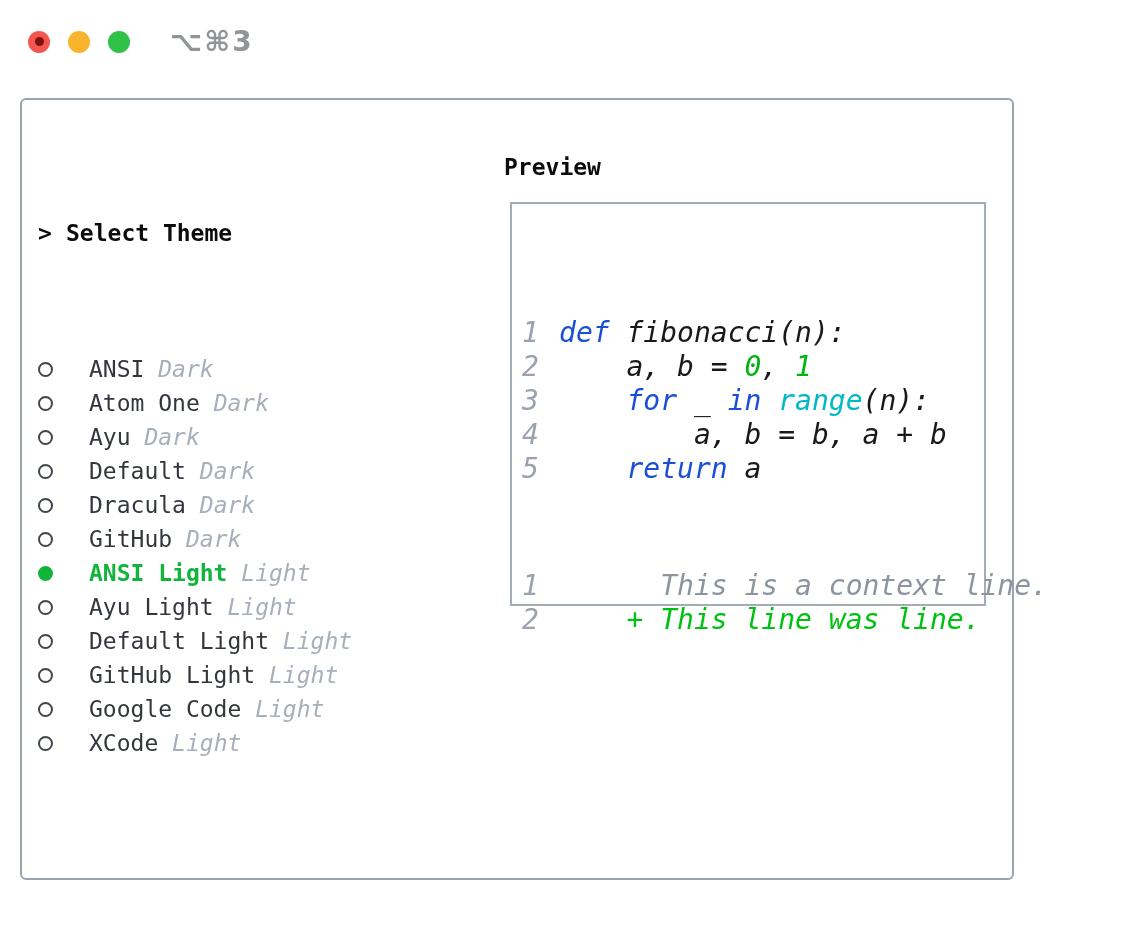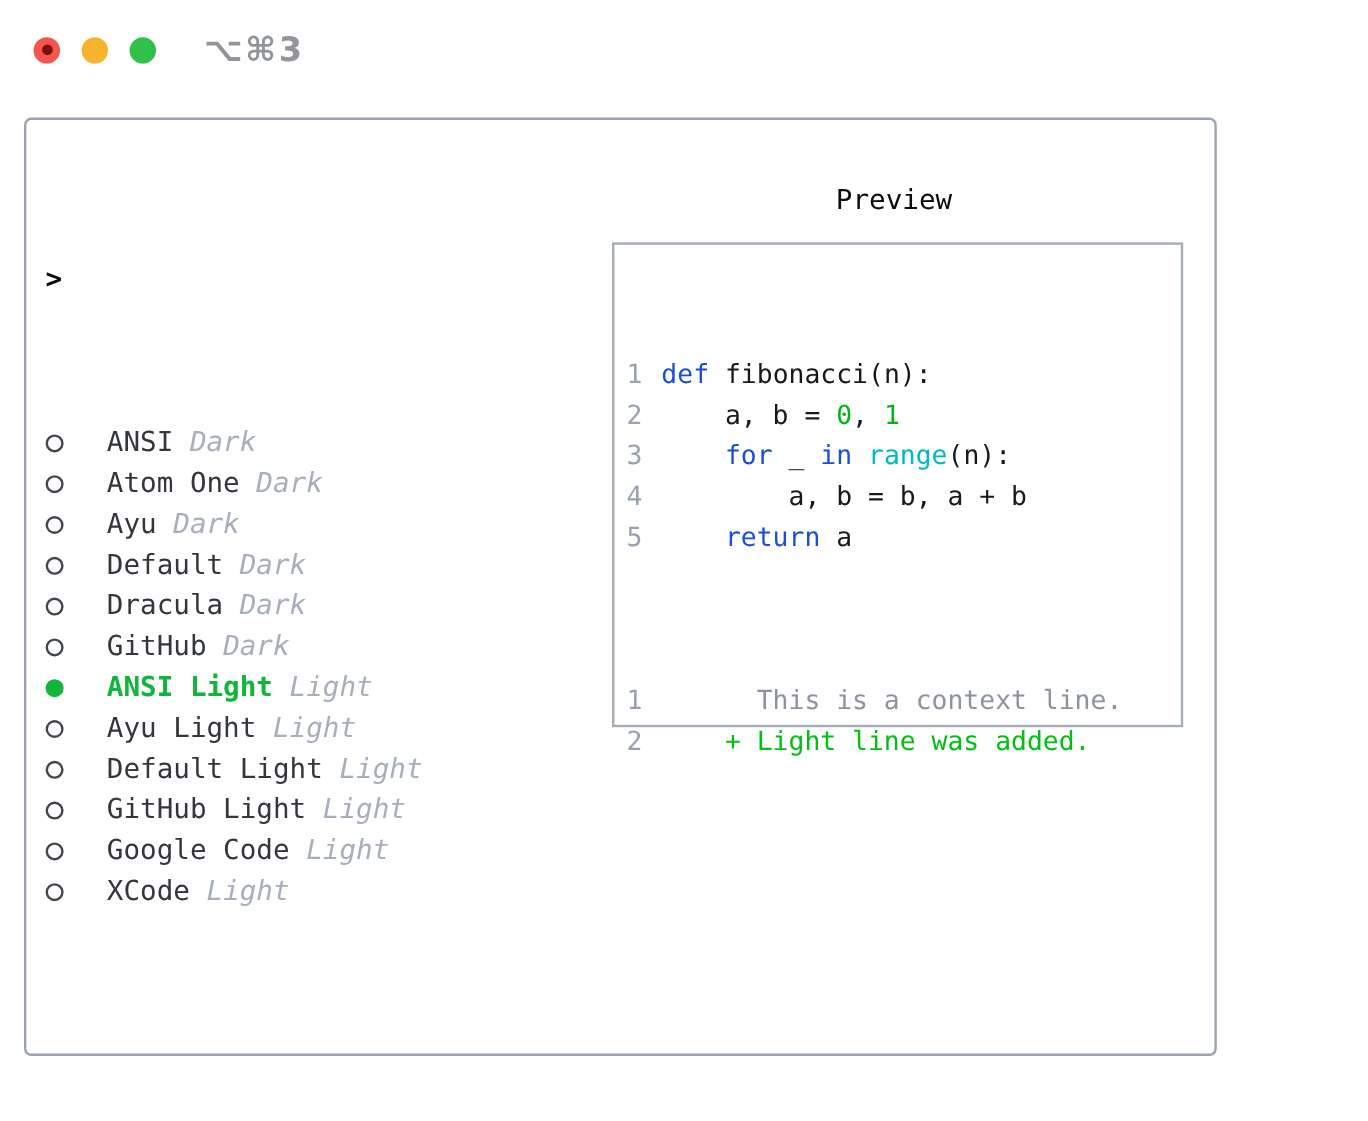--- a/index.html
+++ b/index.html
@@ -49,32 +49,32 @@
   }
   .radio.selected { background:var(--accent-green); border-color:var(--accent-green); }
   .title  { font-weight:bold; color:var(--title-text); }
   .name   { color:var(--item-text);margin-left:23px; }
   .name.sel { color:var(--accent-green);font-weight:bold; }
   .tag    { color:var(--tag-text);font-style:italic; }
   .apply  { margin-top:34px; }
 
   
   .right { position:absolute; left:482px; top:50px; }
-  .preview-title { font-size:23px; line-height:34px; font-weight:normal; color:var(--title-text);text-align:center; }
+  .preview-title { font-size:23px; line-height:34px; font-weight:bold; color:var(--title-text); }
   .preview-box {
     margin-top:18px; margin-left:6px; width:476px; height:404px; box-sizing:border-box;
-    border:2px solid var(--preview-border); padding:24px 0 0 10px;
-    font-size:22px; line-height:34px; white-space:pre;
+    border:2px solid var(--preview-border); padding:44px 0 0 10px;
+    font-size:28px; line-height:34px; white-space:pre;font-style:italic;
   }
   .cline { height:34px; }
   .ln {
     display:inline-block; width:1ch; margin-right:1.2ch; text-align:right;
     color:var(--line-number);
   }
-  .diff { margin-top:34px; }
+  .diff { margin-top:15px; }
   .tk-fg  { color:var(--code-text); }
   .tk-kw  { color:var(--keyword-blue); }
   .tk-num { color:var(--number-green); }
   .tk-fn  { color:var(--builtin-cyan); }
   .tk-ctx { color:var(--diff-context); }
   .tk-del { color:var(--diff-deleted); }
   .tk-add { color:var(--diff-added); }
 </style>
 </head>
 <body>
@@ -88,34 +88,35 @@
     <span class="light yellow"></span>
     <span class="light green"></span>
     <span class="shortcut">⌥⌘3</span>
   </div>
 
   <div class="panel">
 
     <div class="left">
       <div class="row">
         <span class="marker"><span class="prompt">&gt;</span></span>
+        <span class="title">Select Theme</span>
       </div>
 
       <div id="theme-list"><div class="row"><span class="marker"><span class="radio"></span></span><span class="name">ANSI</span><span class="tag"> Dark</span></div><div class="row"><span class="marker"><span class="radio"></span></span><span class="name">Atom One</span><span class="tag"> Dark</span></div><div class="row"><span class="marker"><span class="radio"></span></span><span class="name">Ayu</span><span class="tag"> Dark</span></div><div class="row"><span class="marker"><span class="radio"></span></span><span class="name">Default</span><span class="tag"> Dark</span></div><div class="row"><span class="marker"><span class="radio"></span></span><span class="name">Dracula</span><span class="tag"> Dark</span></div><div class="row"><span class="marker"><span class="radio"></span></span><span class="name">GitHub</span><span class="tag"> Dark</span></div><div class="row"><span class="marker"><span class="radio selected"></span></span><span class="name sel">ANSI Light</span><span class="tag"> Light</span></div><div class="row"><span class="marker"><span class="radio"></span></span><span class="name">Ayu Light</span><span class="tag"> Light</span></div><div class="row"><span class="marker"><span class="radio"></span></span><span class="name">Default Light</span><span class="tag"> Light</span></div><div class="row"><span class="marker"><span class="radio"></span></span><span class="name">GitHub Light</span><span class="tag"> Light</span></div><div class="row"><span class="marker"><span class="radio"></span></span><span class="name">Google Code</span><span class="tag"> Light</span></div><div class="row"><span class="marker"><span class="radio"></span></span><span class="name">XCode</span><span class="tag"> Light</span></div></div>
 
       <div class="apply">
         
         
       </div>
 
       
     </div>
 
     <div class="right">
       <div class="preview-title">Preview</div>
       <div class="preview-box">
         <div id="code-lines"><div class="cline"><span class="ln">1</span><span class="tk-kw">def</span><span class="tk-fg"> fibonacci(n):</span></div><div class="cline"><span class="ln">2</span><span class="tk-fg">    a, b = </span><span class="tk-num">0</span><span class="tk-fg">, </span><span class="tk-num">1</span></div><div class="cline"><span class="ln">3</span><span class="tk-fg">    </span><span class="tk-kw">for</span><span class="tk-fg"> _ </span><span class="tk-kw">in</span><span class="tk-fg"> </span><span class="tk-fn">range</span><span class="tk-fg">(n):</span></div><div class="cline"><span class="ln">4</span><span class="tk-fg">        a, b = b, a + b</span></div><div class="cline"><span class="ln">5</span><span class="tk-fg">    </span><span class="tk-kw">return</span><span class="tk-fg"> a</span></div></div>
-        <div id="diff-lines" class="diff"><div class="cline"><span class="ln">1</span><span class="tk-ctx">      This is a context line.</span></div><div class="cline"><span class="ln">2</span><span class="tk-add">    + Light line was added.</span></div></div>
+        <div id="diff-lines" class="diff"><div class="cline"><span class="ln">1</span><span class="tk-ctx">      This is a context line.</span></div><div class="cline"><span class="ln">2</span><span class="tk-add">    + This line was line.</span></div></div>
       </div>
     </div>
 
   </div>
 </div>
 
 </body></html>

